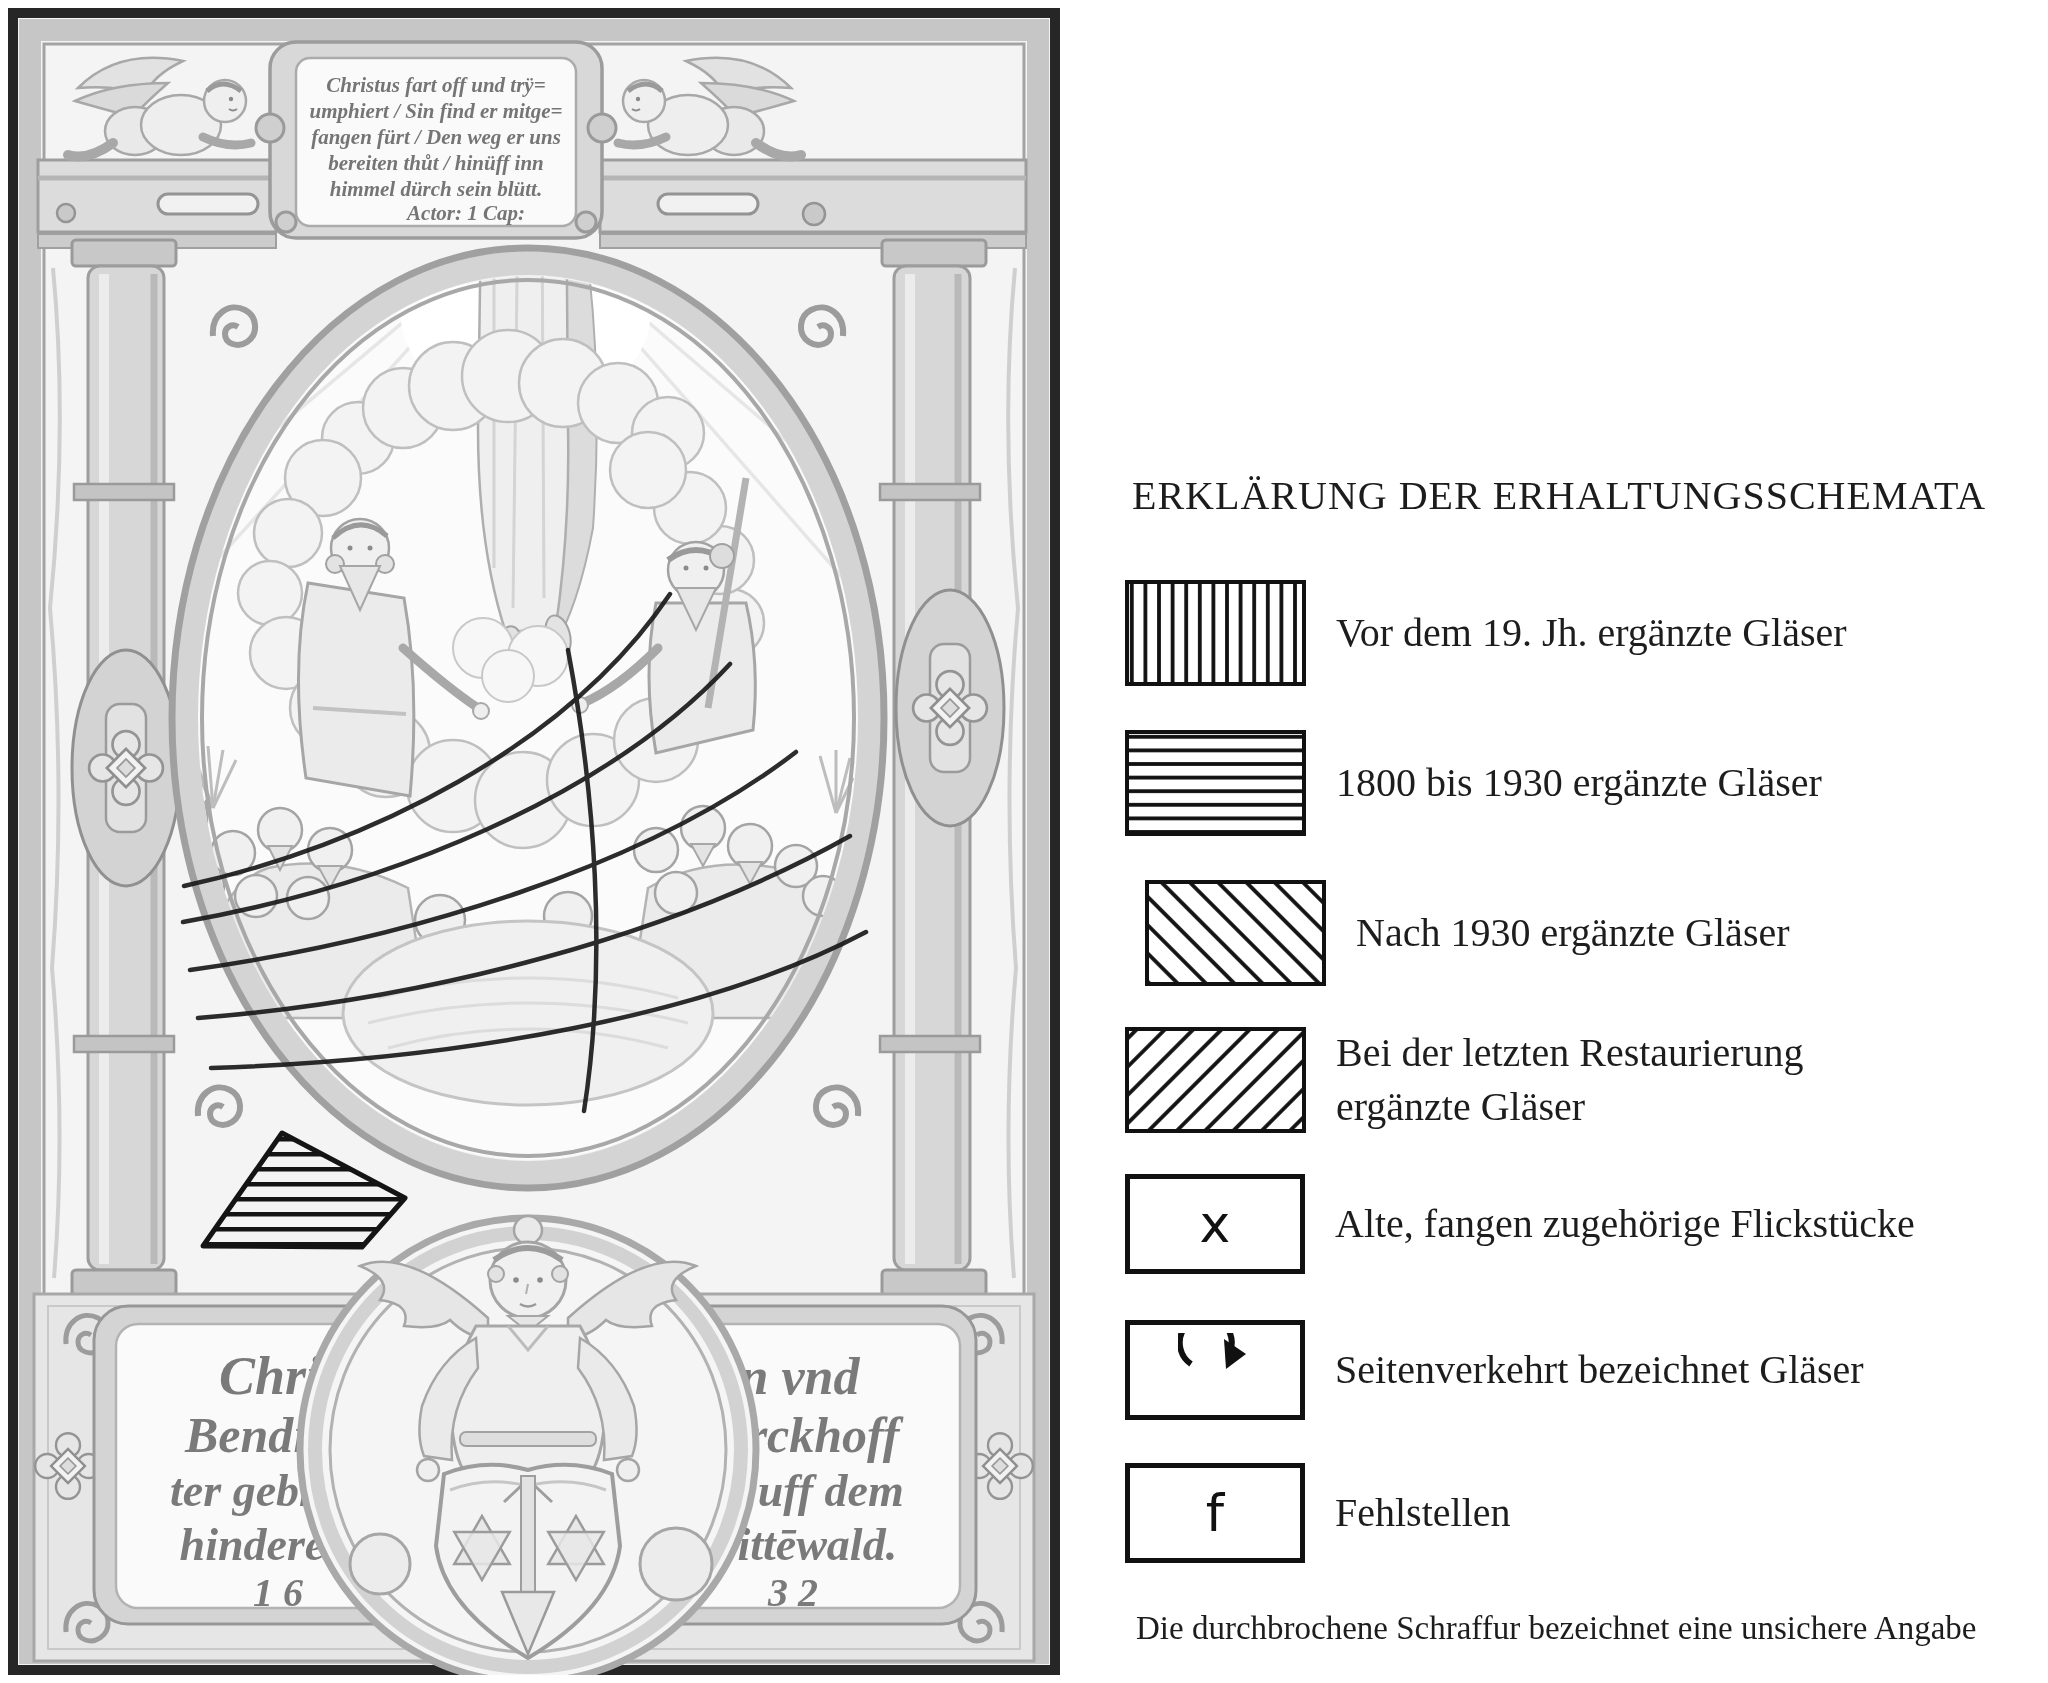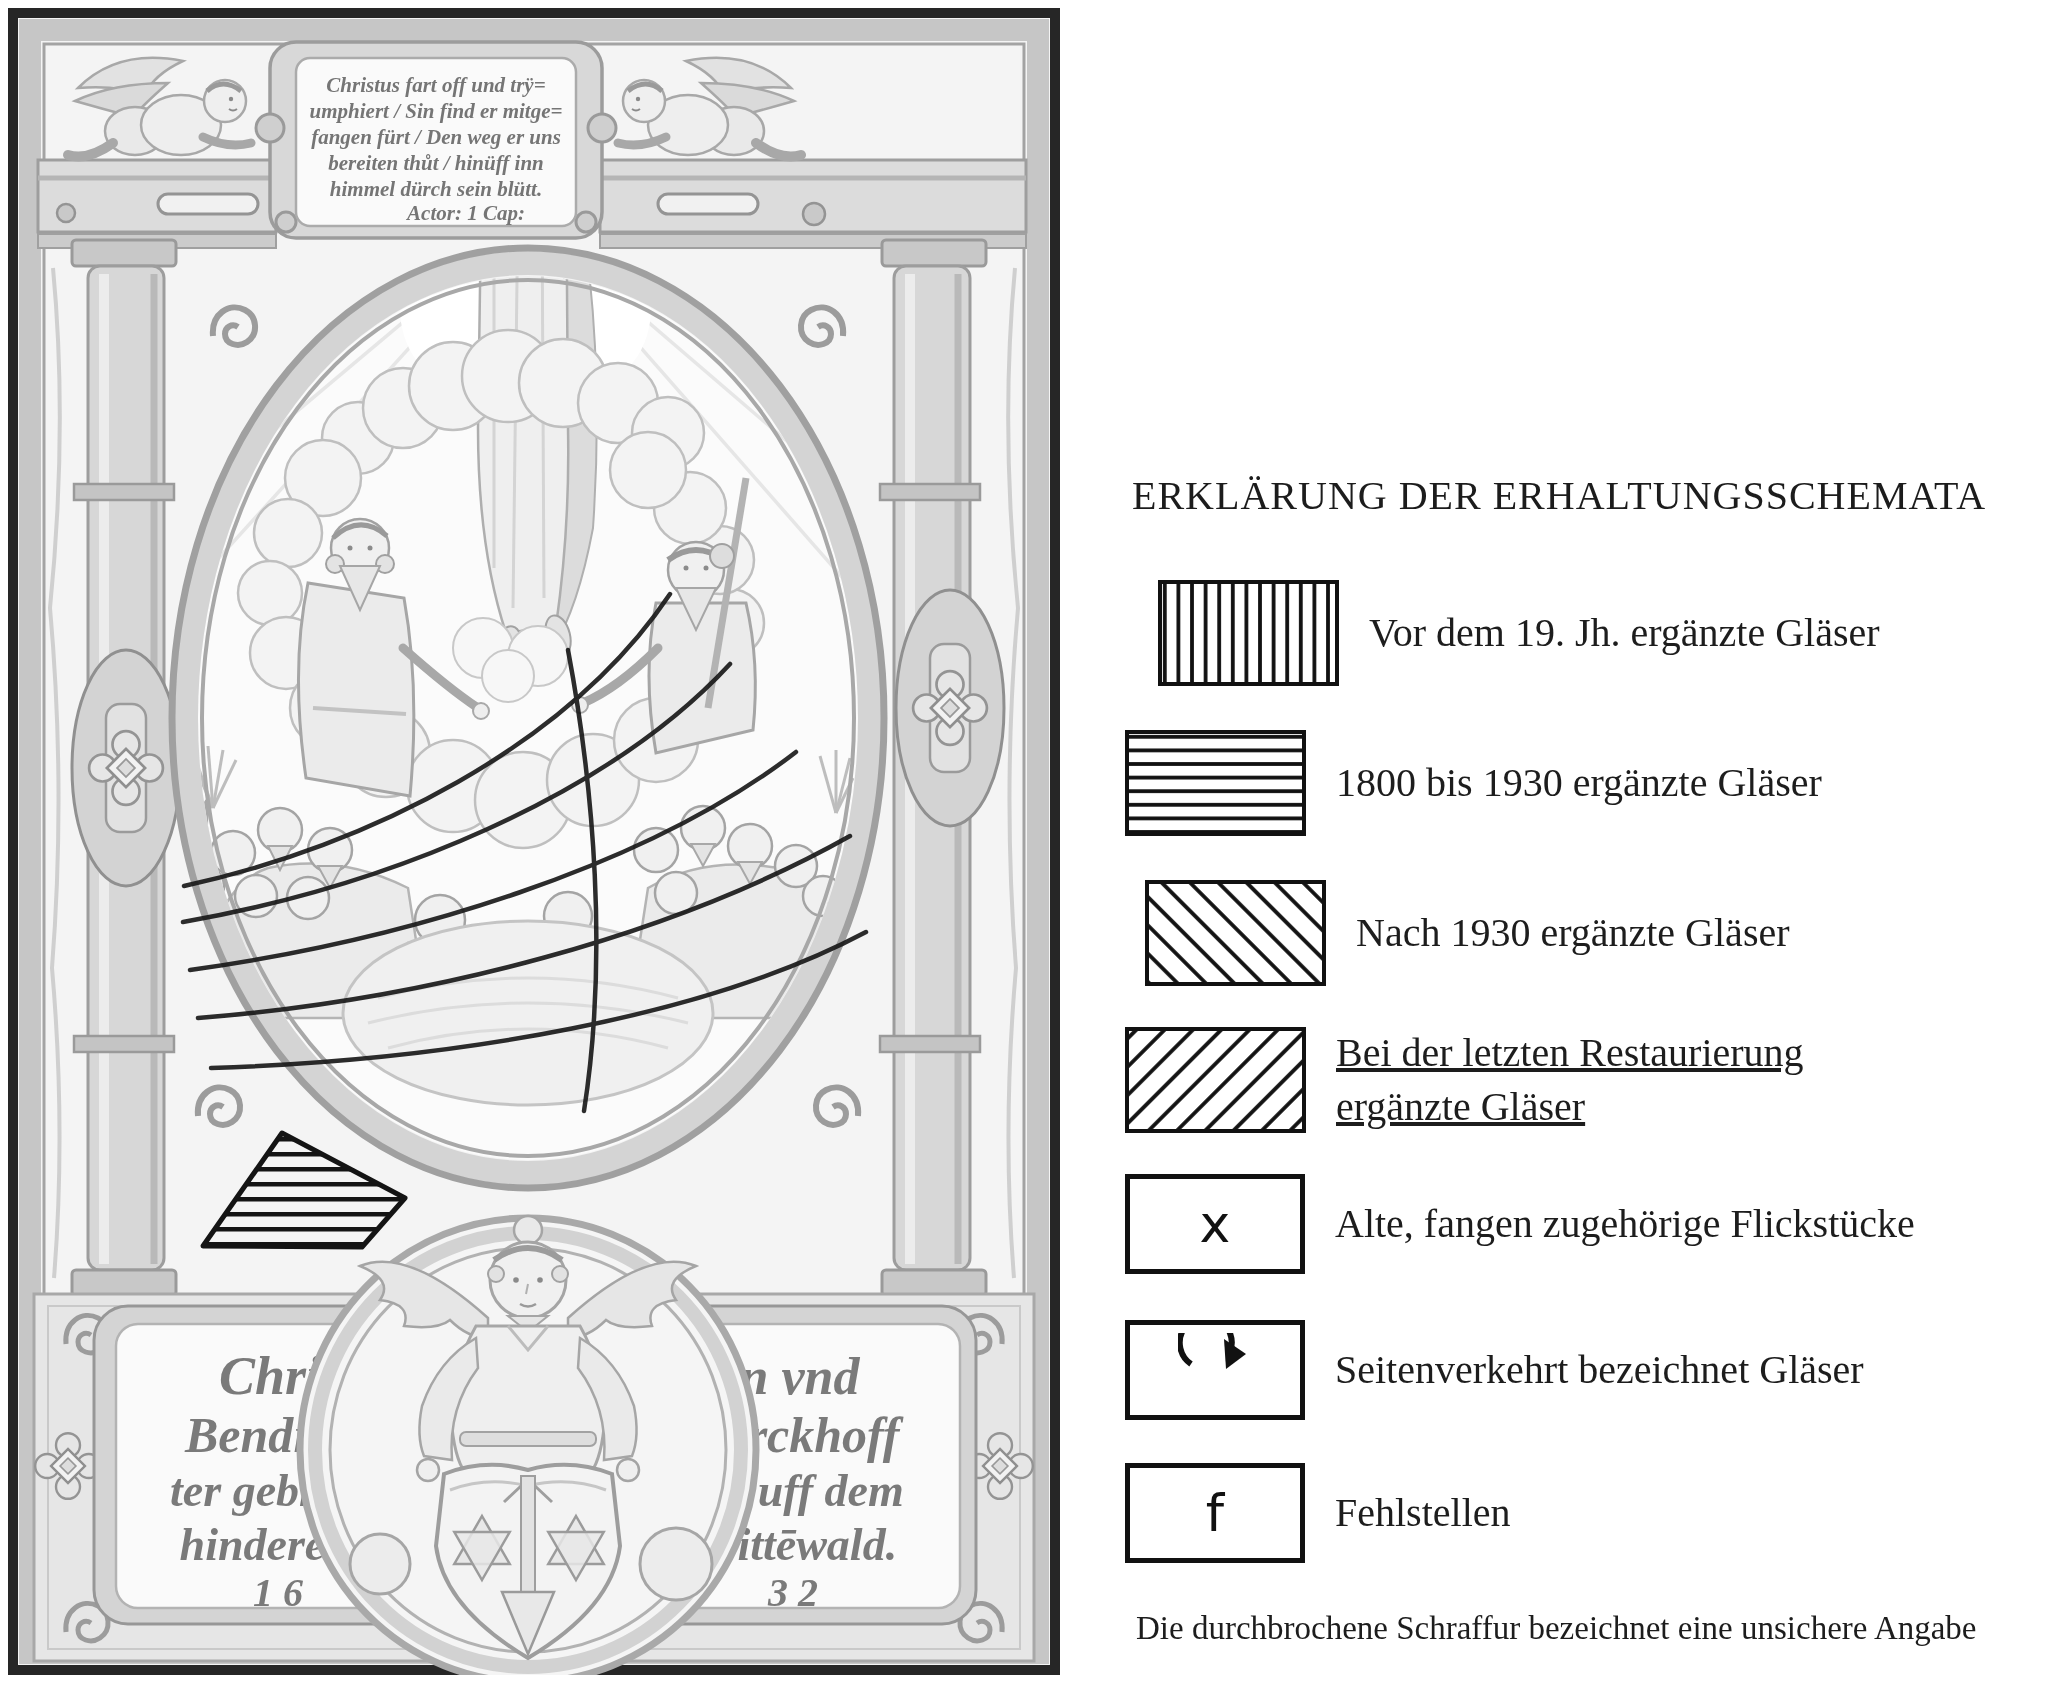--- a/index.html
+++ b/index.html
@@ -9,21 +9,21 @@
   .photo svg{display:block;width:100%;height:100%;}
   .legend{position:absolute;left:0;top:0;width:2048px;height:1683px;pointer-events:none;}
   .legend-title{position:absolute;left:1132px;top:472px;margin:0;
        font-size:40px;font-weight:400;letter-spacing:1px;color:#1c1c1c;white-space:nowrap;font-family:Liberation Serif, serif;}
   .legend-row{position:absolute;left:1125px;display:flex;align-items:center;}
   .swatch{flex:0 0 auto;display:block;}
   .symbox{flex:0 0 auto;width:170px;height:90px;border:5px solid #111;background:#fff;
        display:flex;align-items:center;justify-content:center;}
   .symbox span{font-family:"DejaVu Sans",sans-serif;font-size:52px;color:#111;line-height:1;}
   .legend-label{margin-left:30px;font-size:40px;color:#1d1d1d;white-space:nowrap;line-height:1.35;}
-  .legend-label.two-line{white-space:normal;width:560px;text-decoration:underline;}
+  .legend-label.two-line{white-space:normal;width:560px;}
   .footnote{position:absolute;left:1132px;top:1606px;margin:4px;font-size:33px;color:#1d1d1d;white-space:nowrap;}
 </style>
 </head>
 <body>
 
 <figure class="photo">
 <svg viewBox="0 0 1052 1667" xmlns="http://www.w3.org/2000/svg">
   <defs>
     <clipPath id="sceneClip">
           <ellipse cx="520" cy="710" rx="330" ry="442"></ellipse>
@@ -346,21 +346,21 @@
         </g>
       </g>
     </g>
   </g>
 </svg>
 </figure>
 
 <section class="legend">
   <h1 class="legend-title">ERKLÄRUNG DER ERHALTUNGSSCHEMATA</h1>
 
-  <div class="legend-row" style="top:580px;height:106px;margin-left:33px;">
+  <div class="legend-row" style="top:580px;height:106px;">
     <svg class="swatch" width="181" height="106" viewBox="0 0 181 106">
       <defs>
           <pattern id="pv" width="13.6" height="10" patternUnits="userSpaceOnUse">
         <line x1="6.8" y1="0" x2="6.8" y2="10" stroke="#111" stroke-width="3.8"></line>
           </pattern>
         </defs>
       <rect x="2" y="2" width="177" height="102" fill="url(#pv)"></rect>
       <rect x="2" y="2" width="177" height="102" fill="none" stroke="#111" stroke-width="4"></rect>
     </svg>
     <span class="legend-label">Vor dem 19. Jh. ergänzte Gläser</span>

